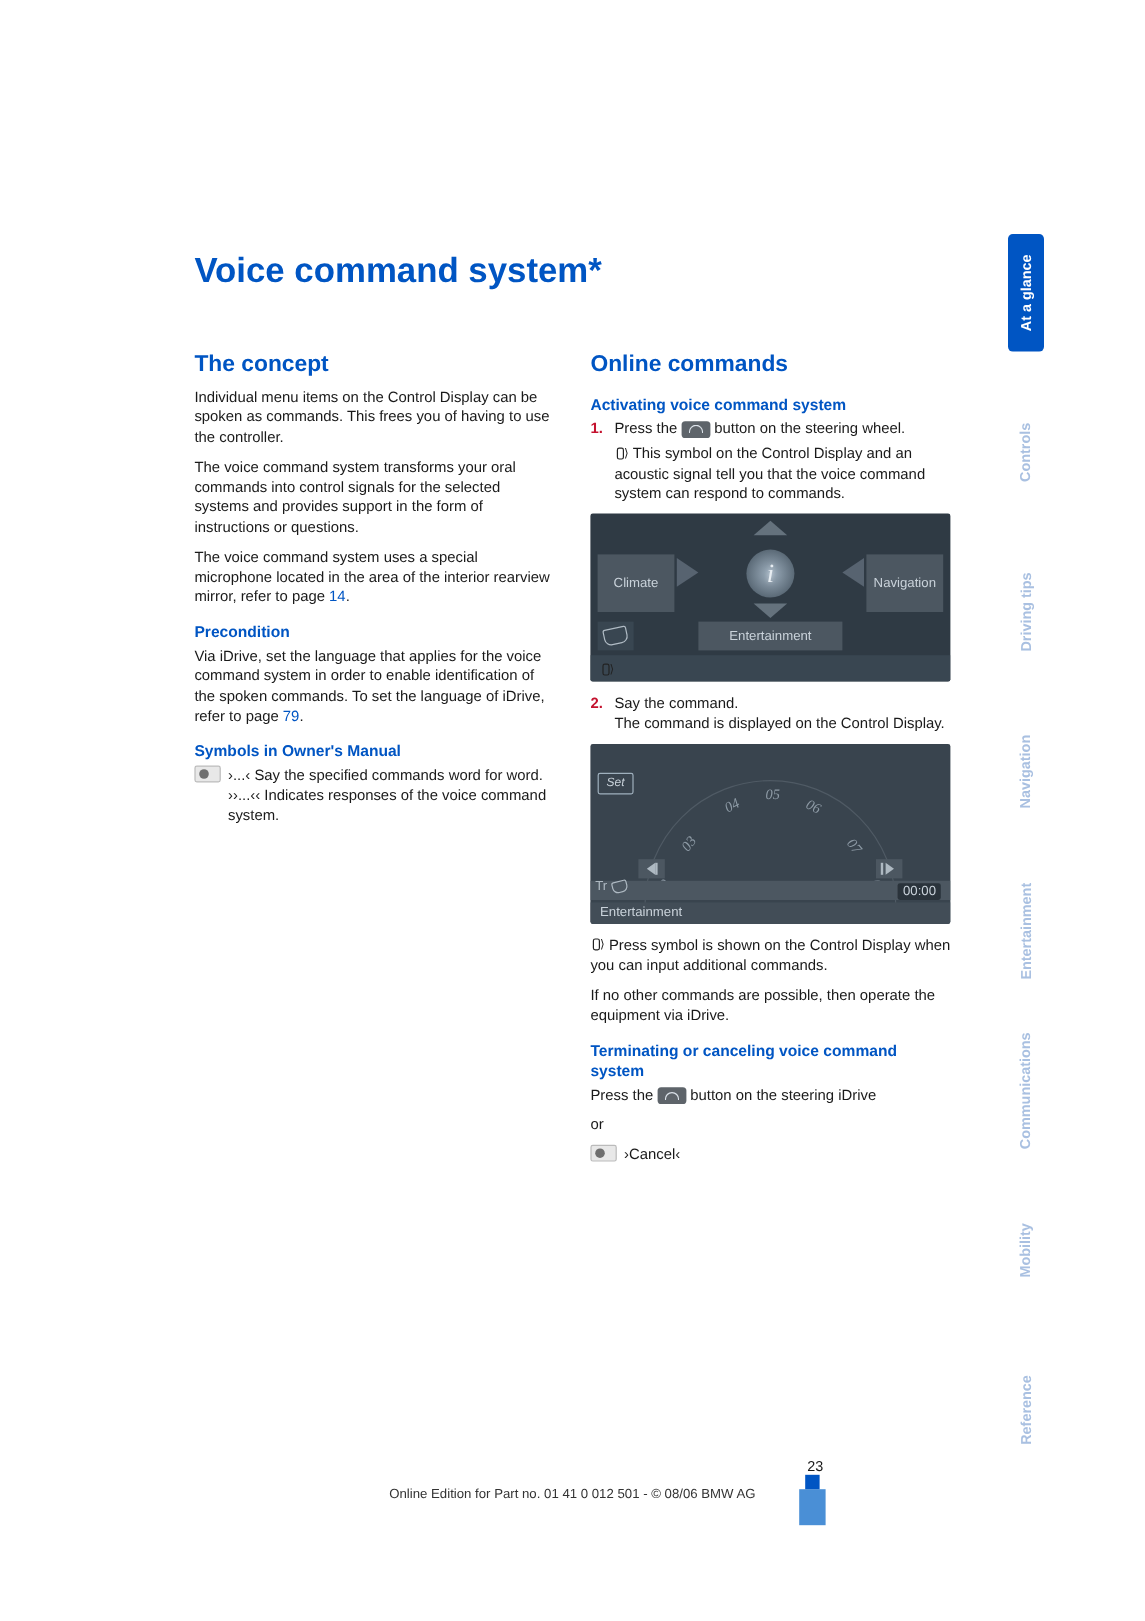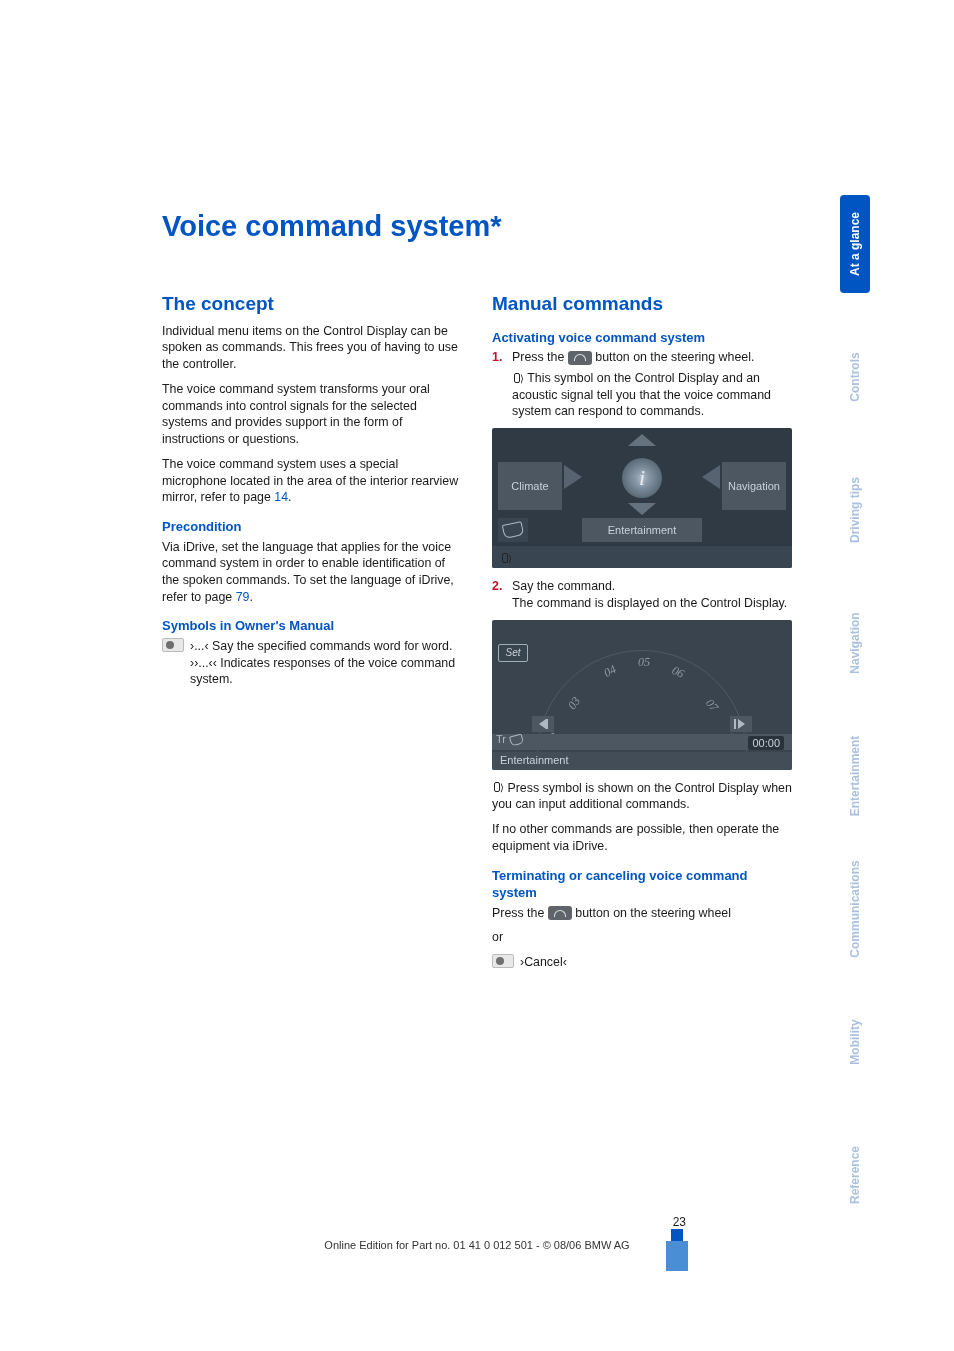--- a/index.html
+++ b/index.html
@@ -270,21 +270,21 @@
       <div class="sym-row">
         <span class="voice-icon"></span>
         <div class="txt">
           <div>›...‹ Say the specified commands word for word.</div>
           <div>››...‹‹ Indicates responses of the voice command system.</div>
         </div>
       </div>
     </div>
 
     <div class="col">
-      <h2 class="section">Manual commands</h2>
+      <h2 class="section">Online commands</h2>
       <h3 class="sub">Activating voice command system</h3>
 
       <ol class="steps">
         <li>
           <span class="bullet">1.</span>
           <span>Press the </span><span class="voice-btn"></span><span> button on the steering wheel.</span>
           <div style="margin-top:4px;">
             <span class="listen-icon"></span>
             <span>This symbol on the Control Display and an acoustic signal tell you that the voice command system can respond to commands.</span>
           </div>
@@ -333,21 +333,21 @@
       </div>
 
       <p>
         <span class="listen-icon"></span>
         <span>Press symbol is shown on the Control Display when you can input additional commands.</span>
       </p>
       <p>If no other commands are possible, then operate the equipment via iDrive.</p>
 
       <h3 class="sub">Terminating or canceling voice command system</h3>
       <p>
-        <span>Press the </span><span class="voice-btn"></span><span> button on the steering wheel</span>
+        <span>Press the </span><span class="voice-btn"></span><span> button on the steering iDrive</span>
       </p>
       <p>or</p>
       <div class="sym-row">
         <span class="voice-icon"></span>
         <span>›Cancel‹</span>
       </div>
     </div>
   </div>
 
   <div class="pagenum">23</div>

